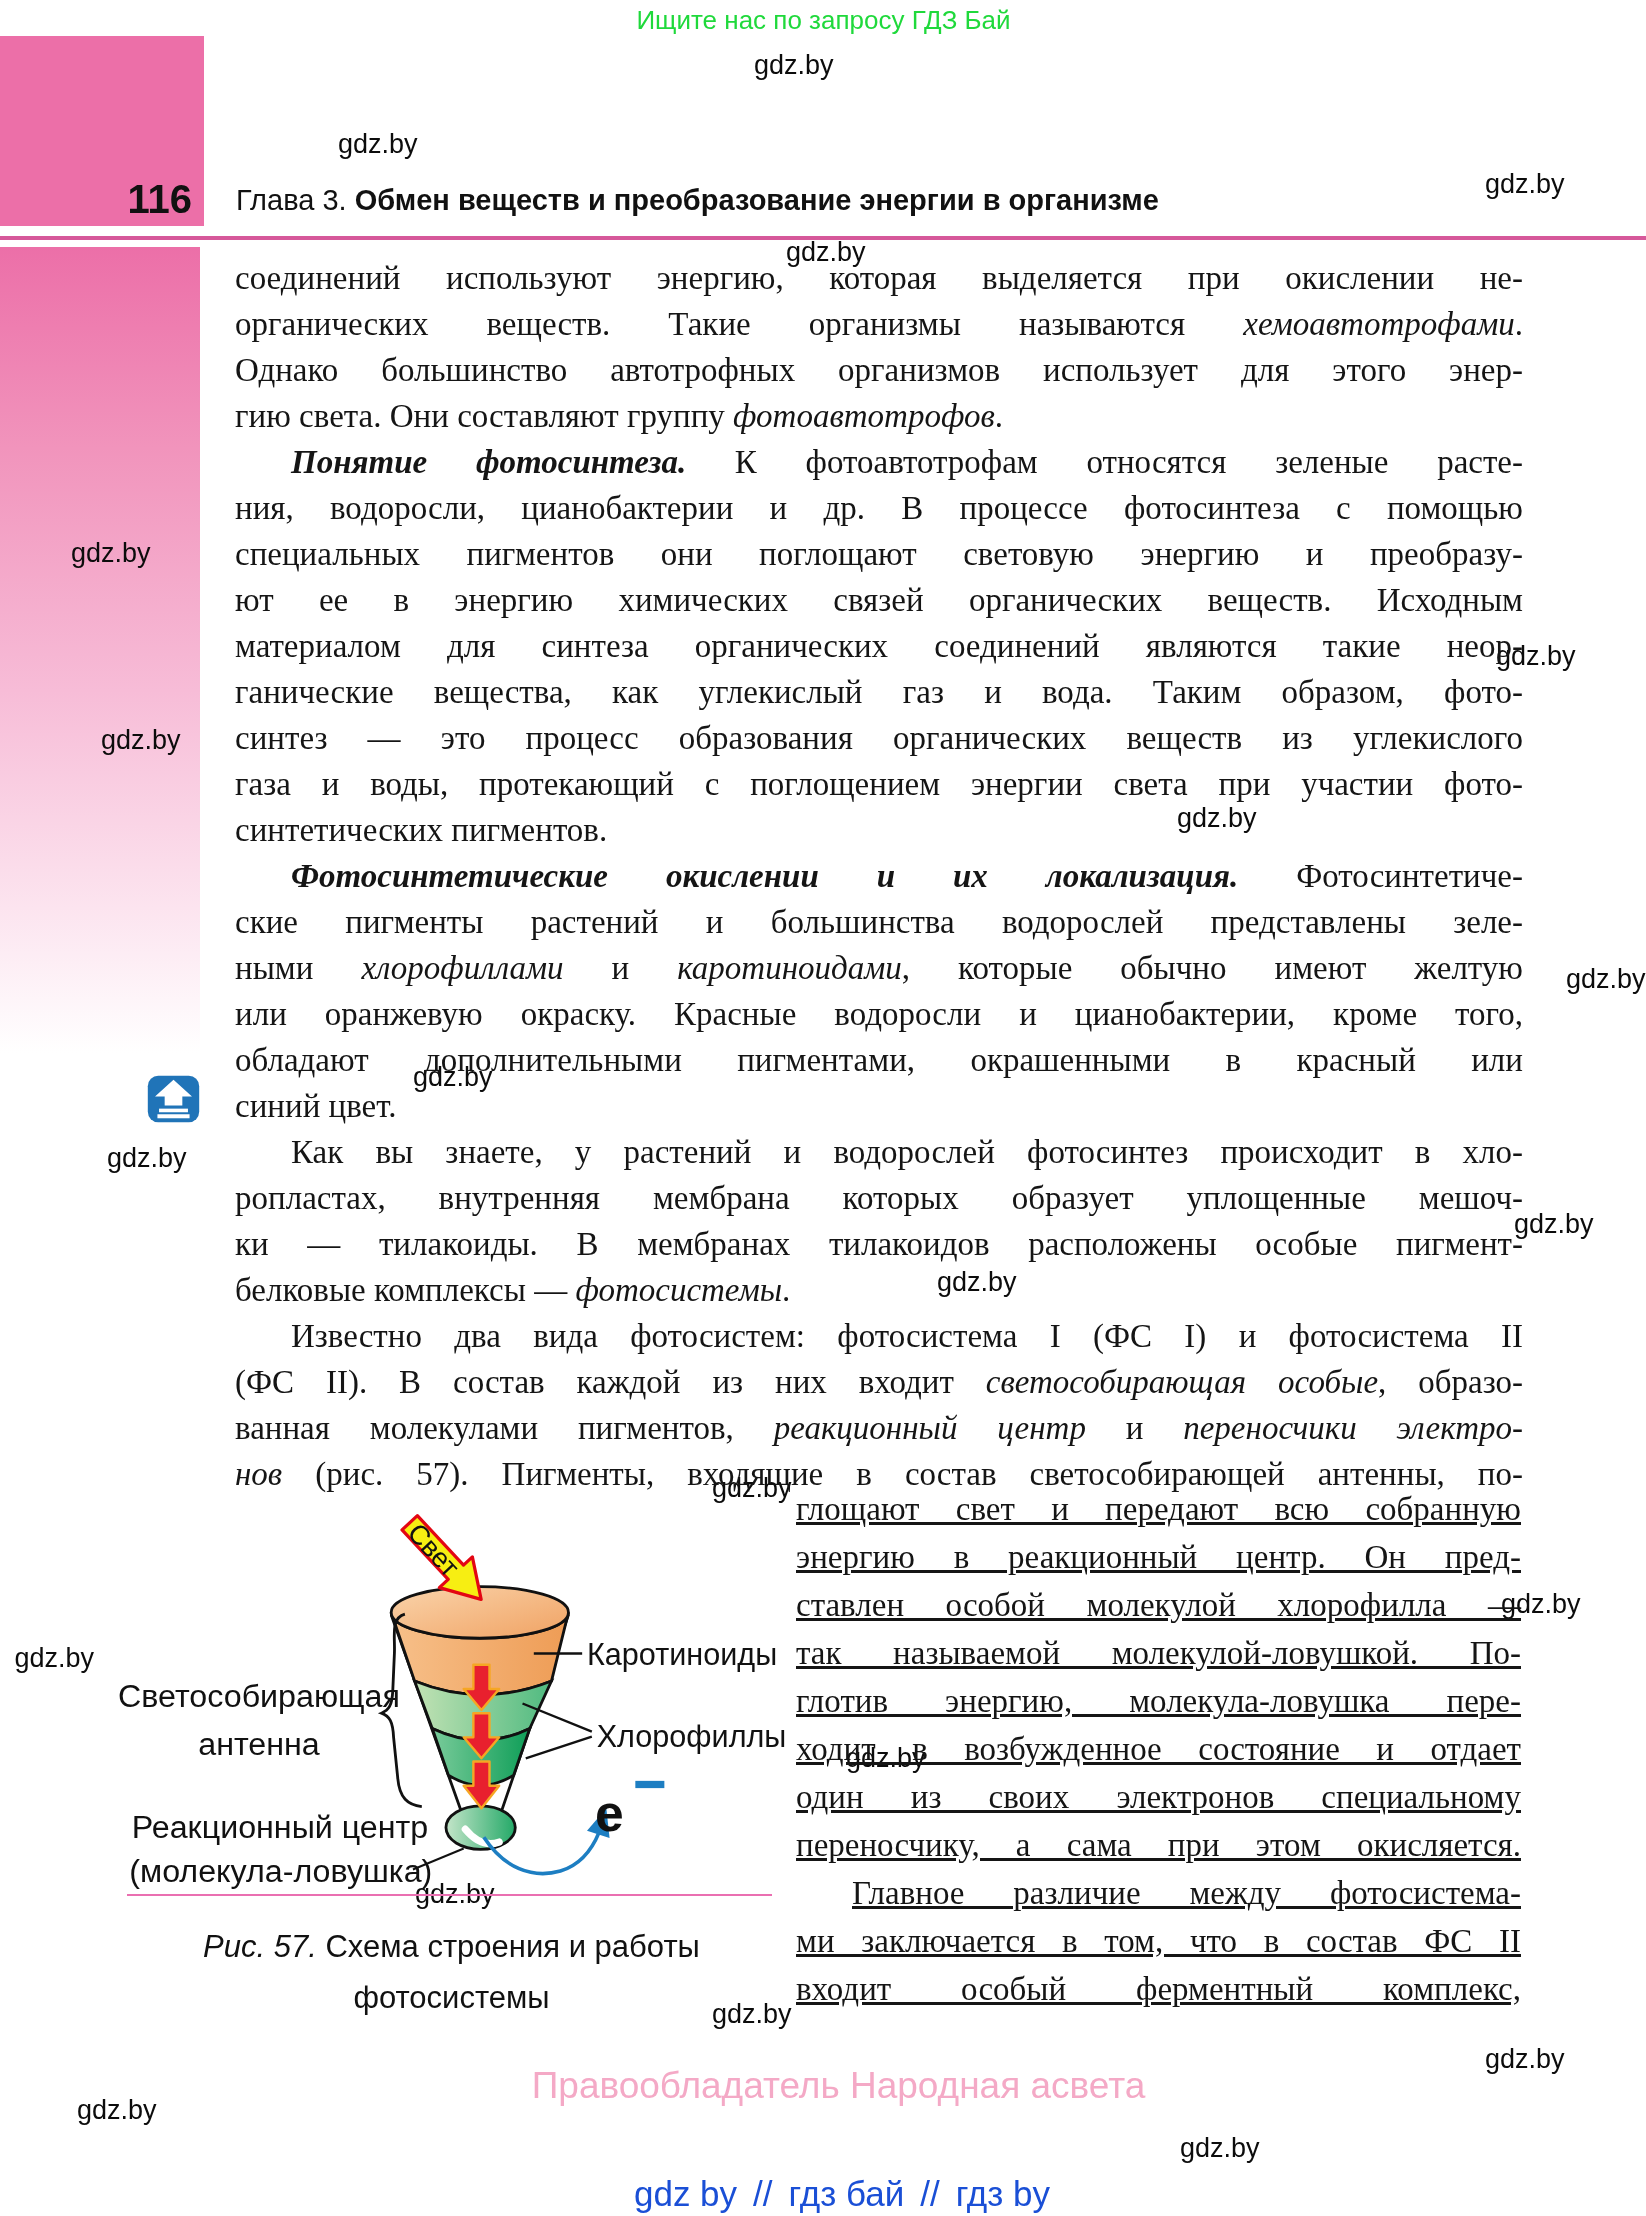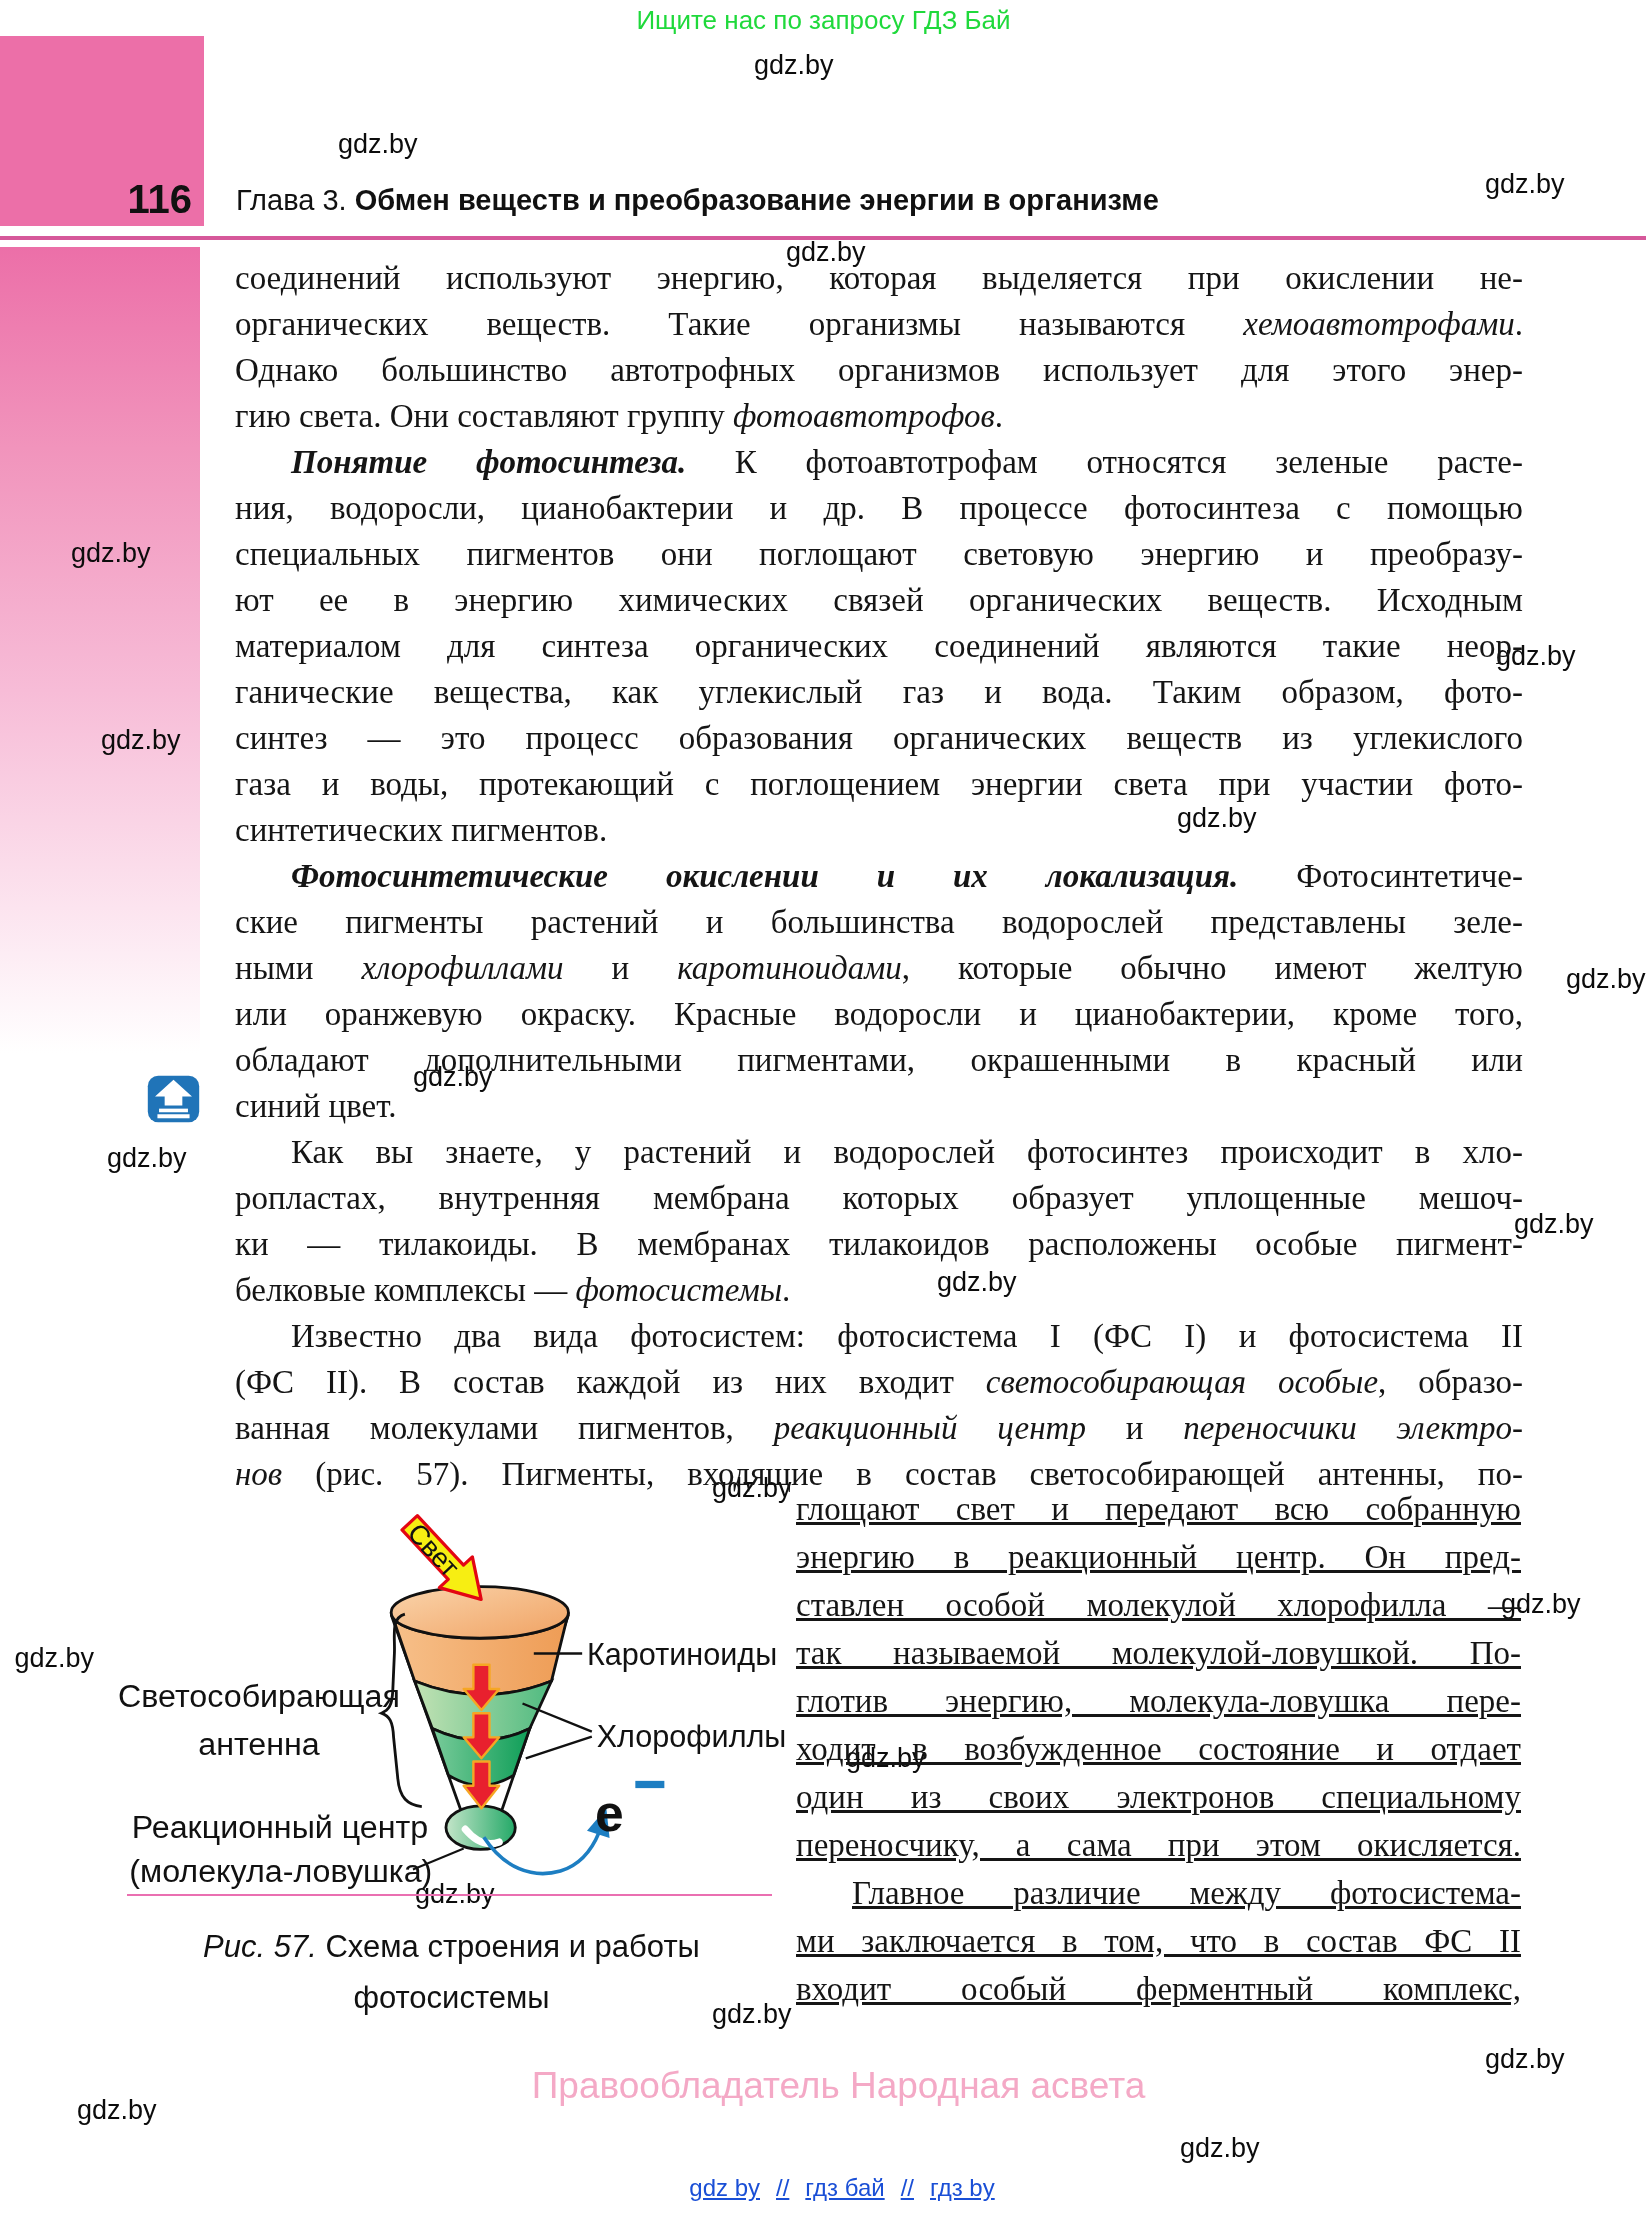--- a/index.html
+++ b/index.html
@@ -34,21 +34,21 @@
   .bi{font-weight:bold;font-style:italic;}
   
   #cap-line{left:127px;top:1894px;width:645px;height:2.4px;background:#ea6fb1;}
   #caption{left:145px;top:1921px;width:613px;text-align:center;
            font-family:"Liberation Sans",sans-serif;font-size:31px;color:#111;margin-top:8px;}
   #caption .row2{margin-top:14.5px;}
   
   #copyright{left:355px;top:2065px;width:967px;text-align:center;
              font-family:"Liberation Sans",sans-serif;font-size:37px;color:#f4a9c6;}
   #footer-links{left:592px;top:2174px;width:500px;text-align:center;
-                font-family:"Liberation Sans",sans-serif;font-size:24px;color:#1a4fd6;text-decoration:underline;}
+                font-family:"Liberation Sans",sans-serif;font-size:35px;color:#1a4fd6;}
   #footer-links span{margin:0 8px;cursor:pointer;}
   svg text{font-family:"Liberation Sans","DejaVu Sans",sans-serif;fill:#111;}
   #fig-layer{left:0;top:0;pointer-events:none;}
 </style>
 </head>
 <body>
 
 <div id="canvas">
 
   <div id="banner" class="abs">Ищите нас по запросу ГДЗ Бай</div>

